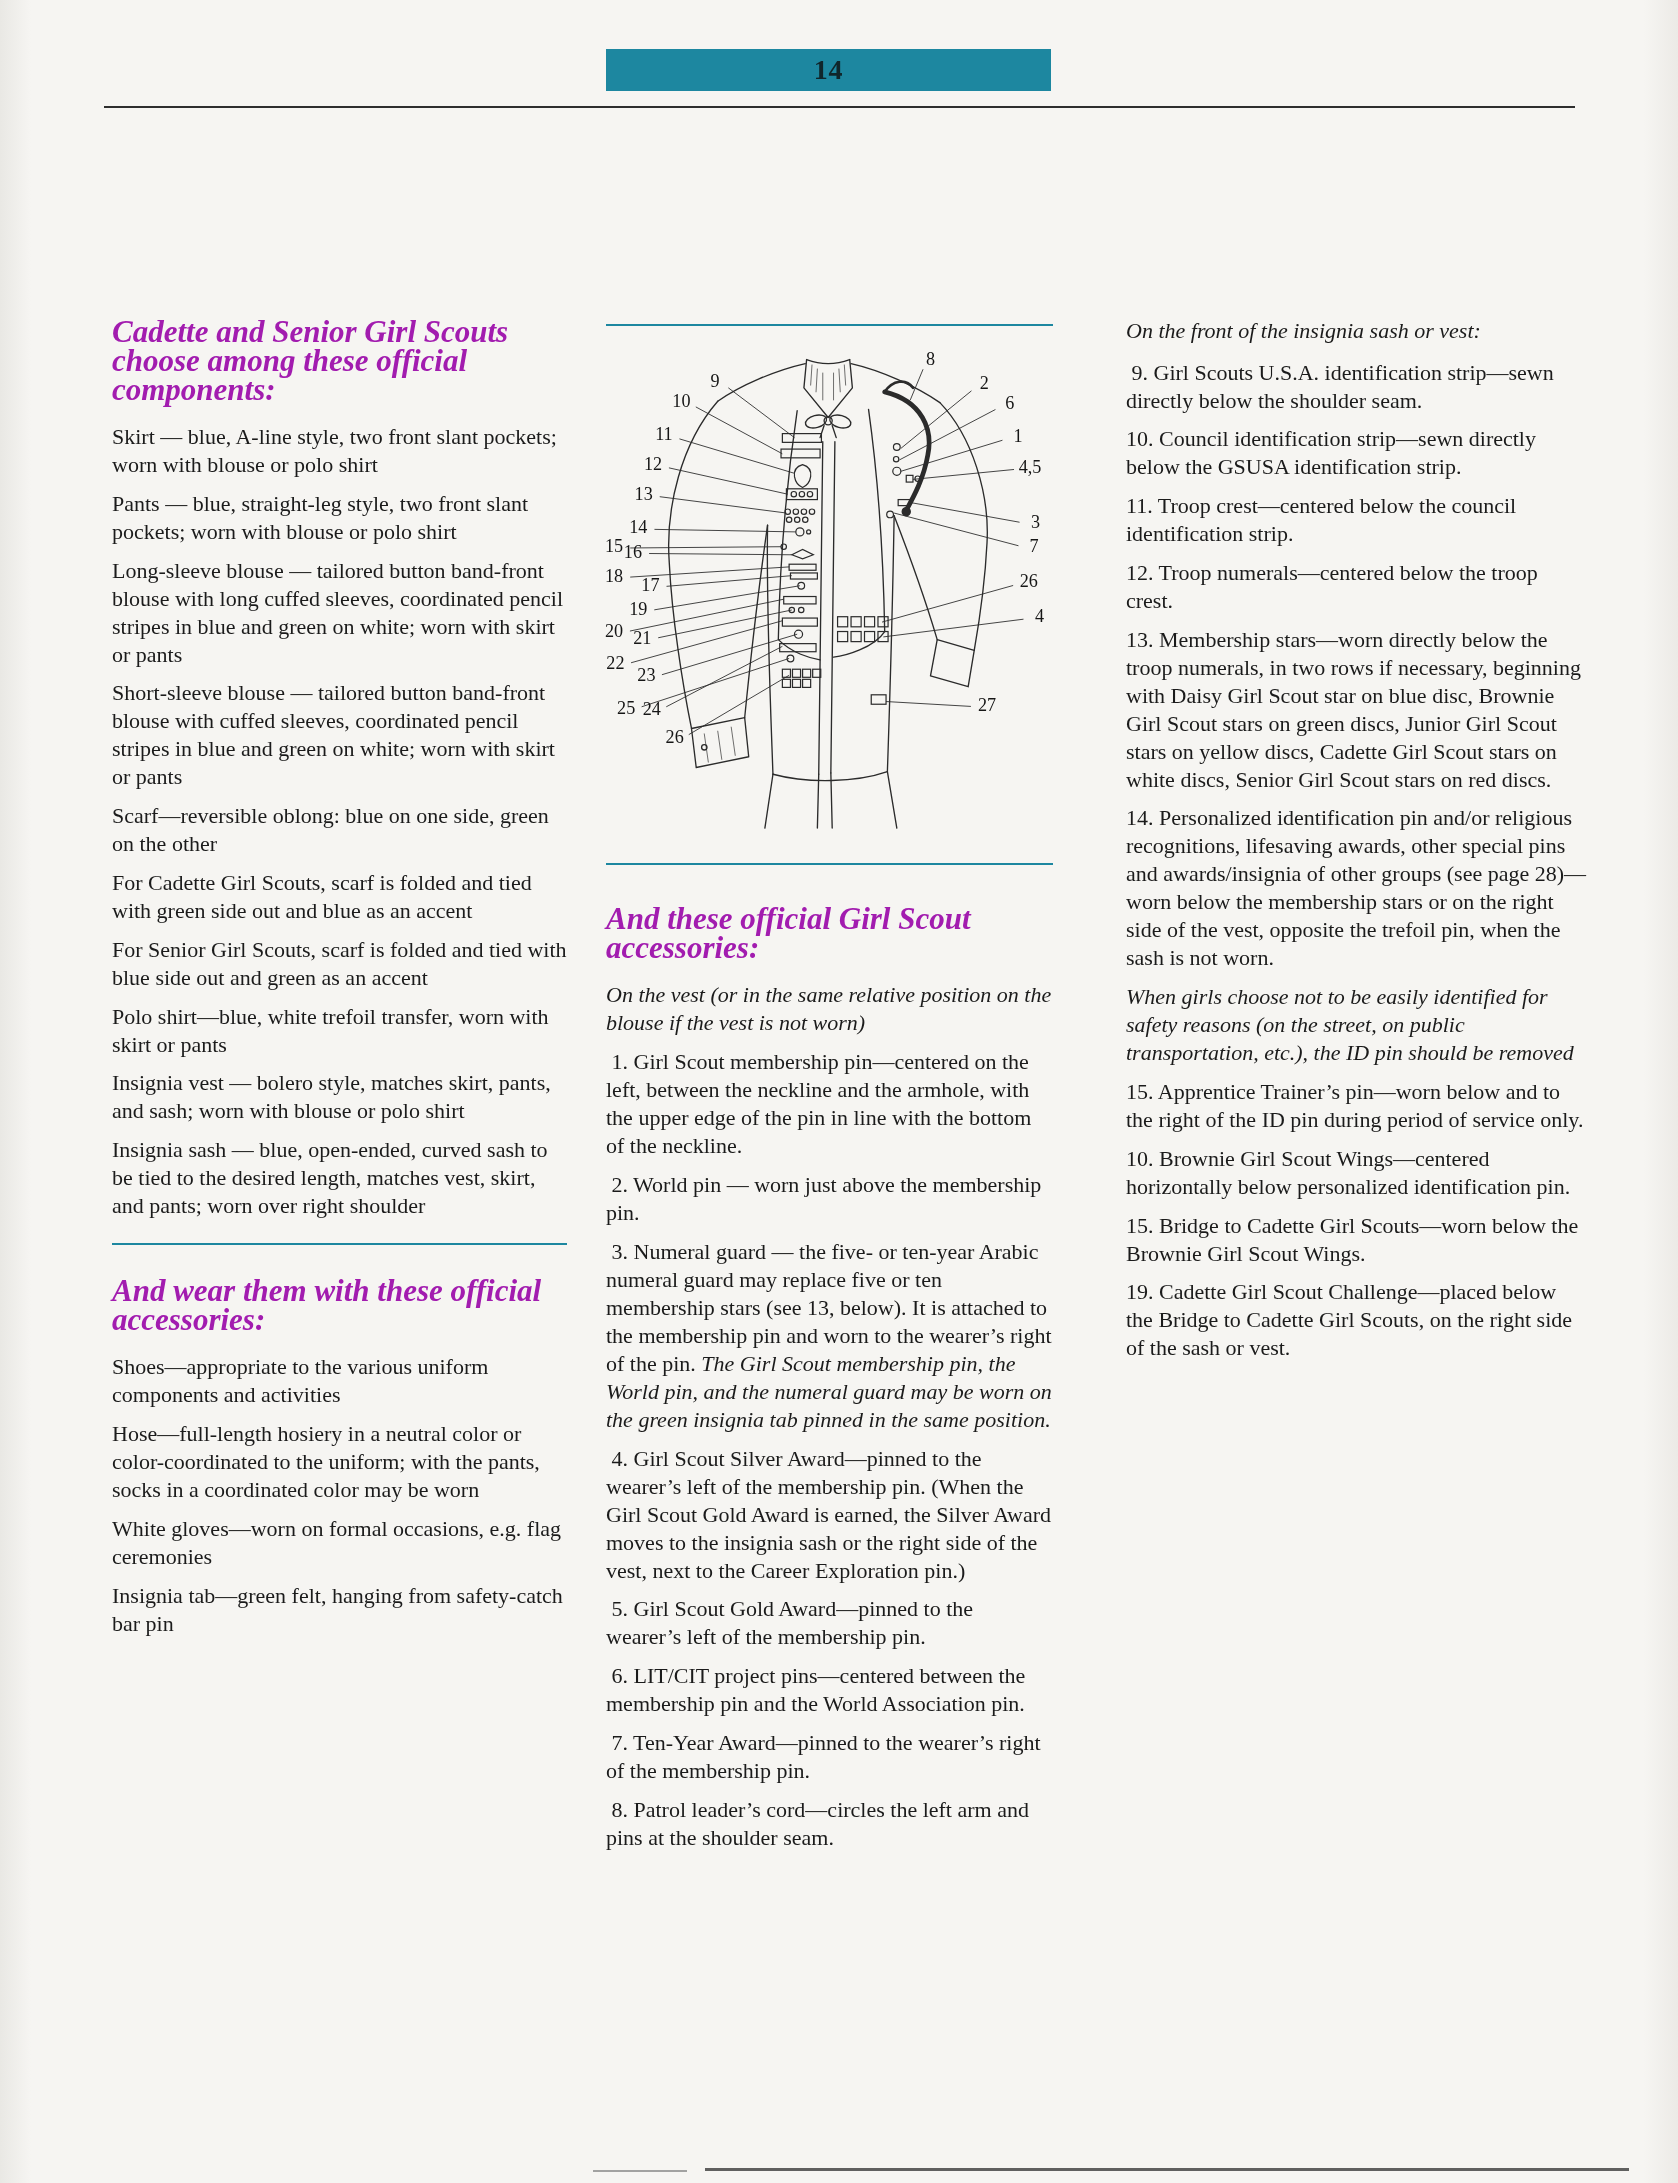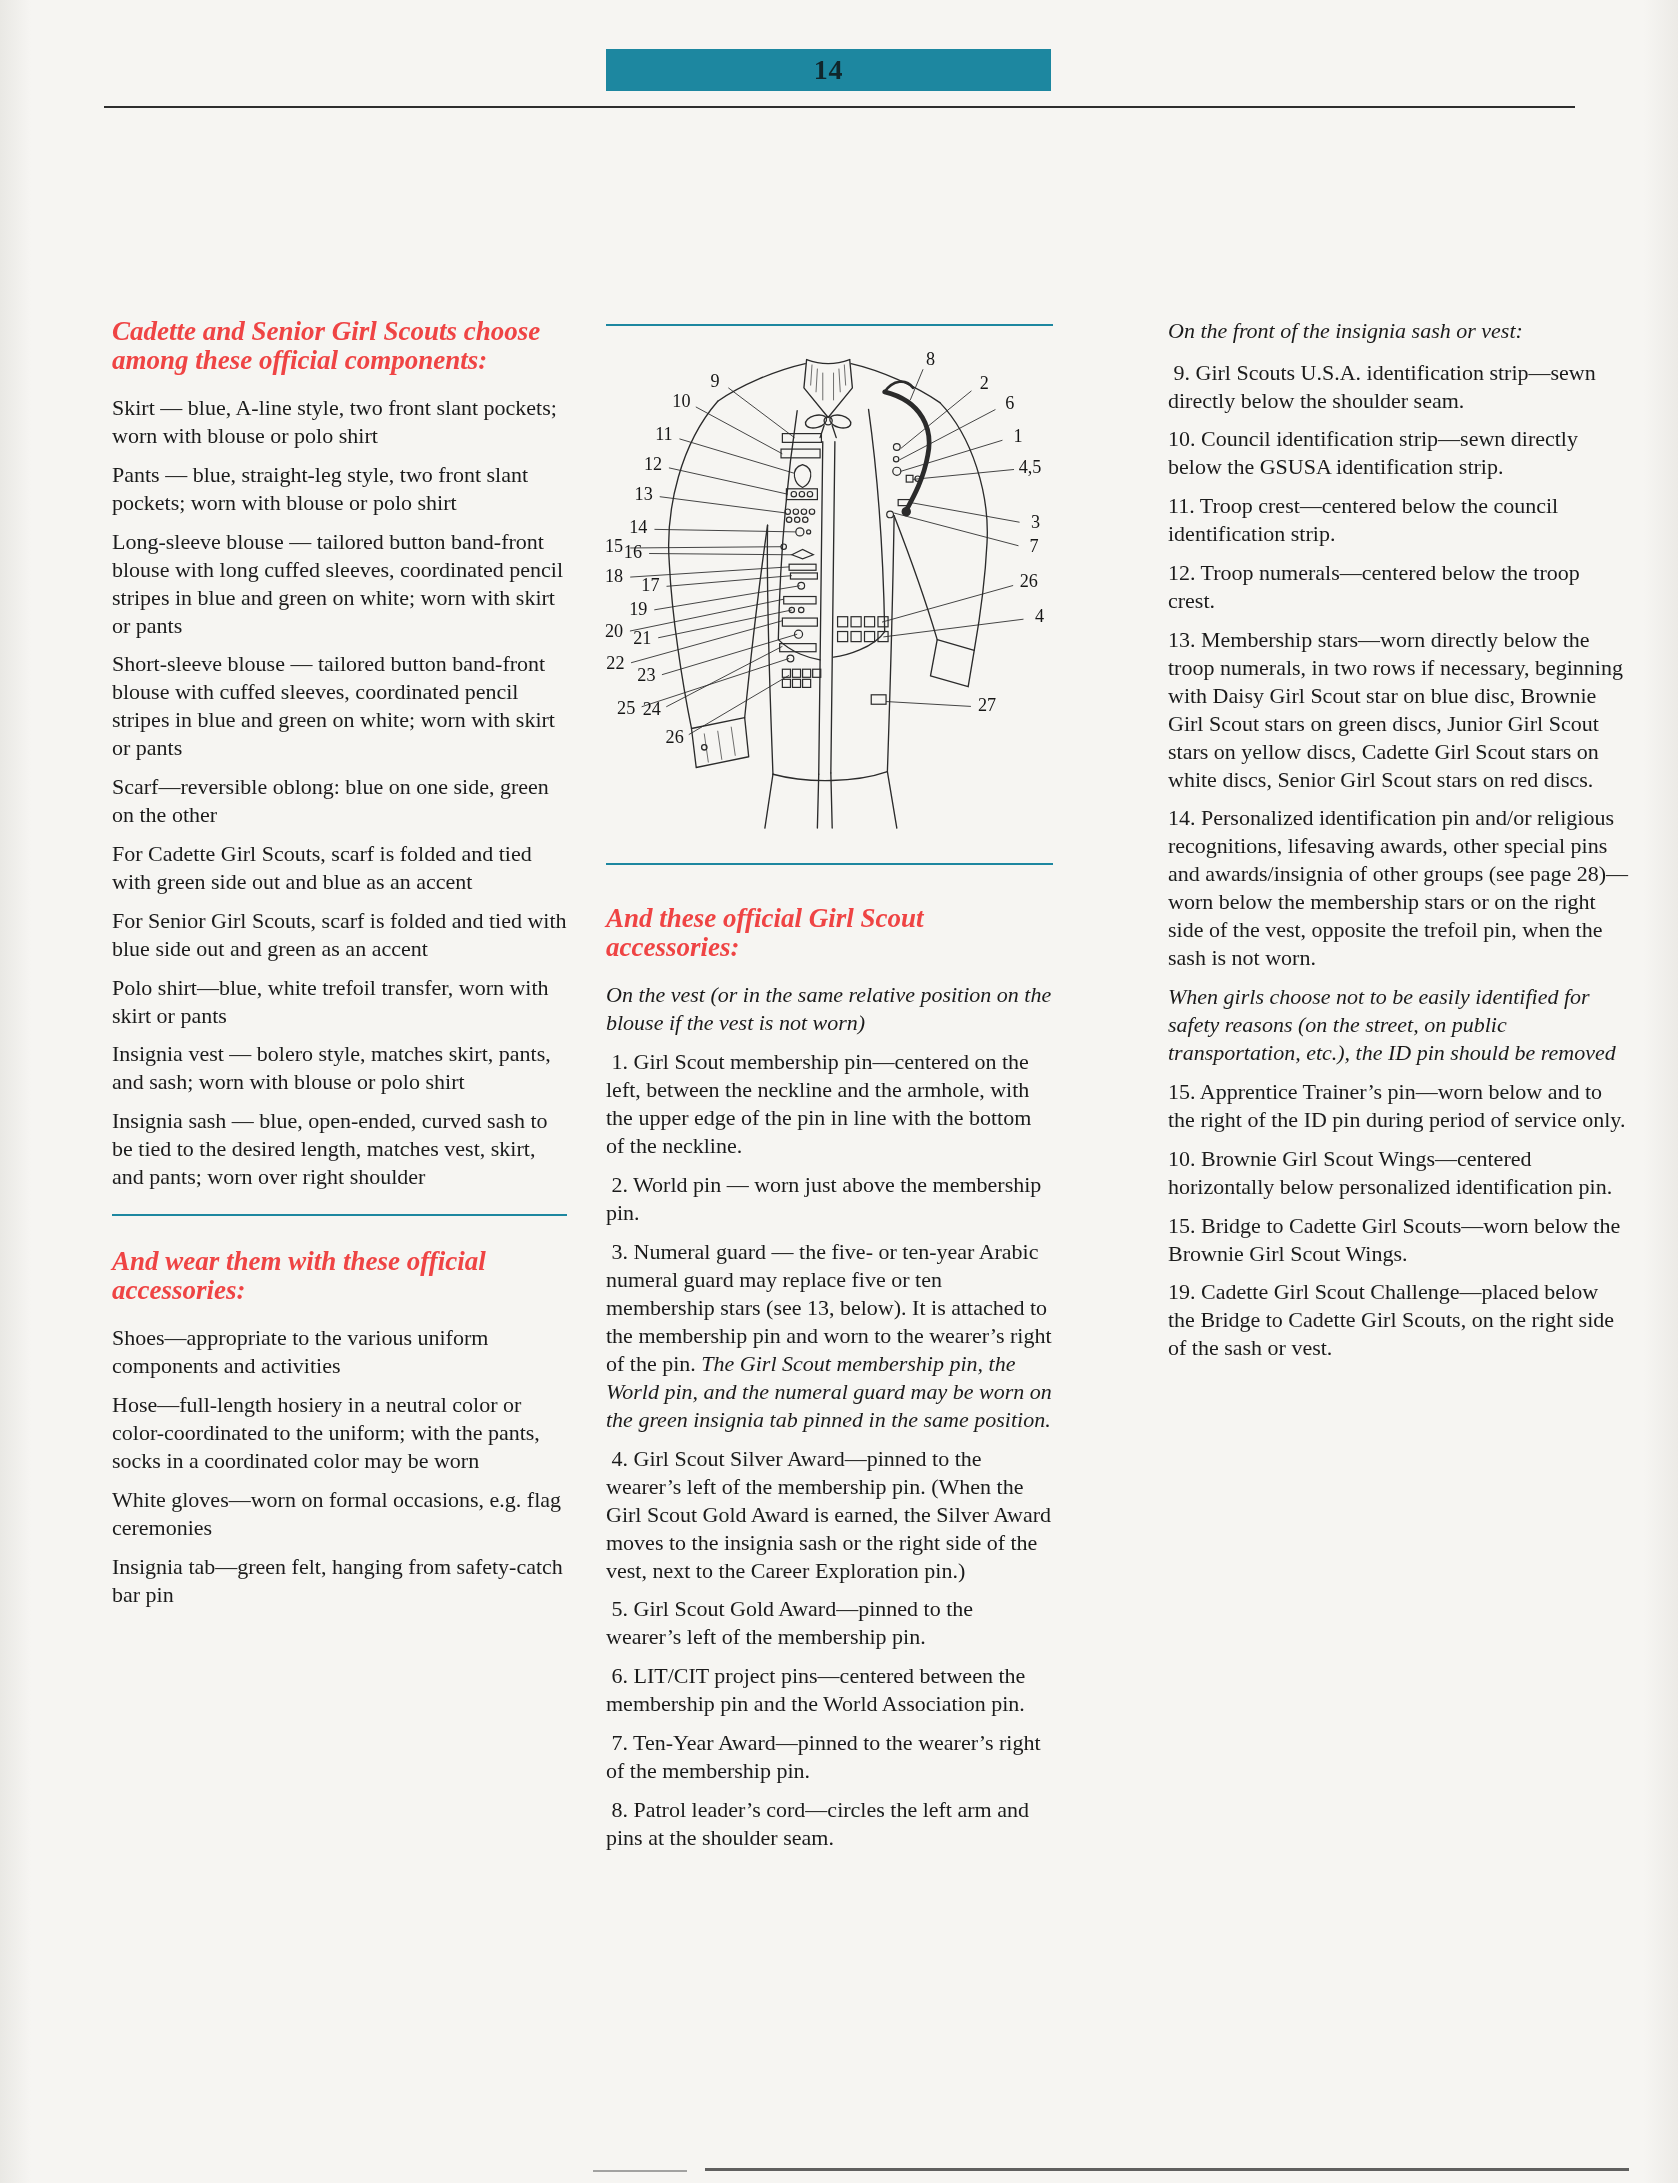--- a/index.html
+++ b/index.html
@@ -10,24 +10,24 @@
   }
   .banner{
     position:absolute;left:606px;top:49px;width:445px;height:42px;
     background:#1d87a0;display:flex;align-items:center;justify-content:center;
   }
   .banner span{font-size:28px;font-weight:bold;color:#10262b;letter-spacing:0.7px;}
   .rule-top{position:absolute;left:104px;top:106px;width:1471px;height:2px;background:#2e2e2e;}
   .col{position:absolute;top:317px;}
   .col-left{left:112px;width:455px;}
   .col-mid{left:606px;width:447px;}
-  .col-right{left:1168px;width:462px;}
+  .col-right{left:1126px;width:462px;}
   h3.head{
-    font-size:27px;line-height:29px;font-weight:bold;font-style:italic;
-    margin:0 0 19px 0;color:#ef4444;
+    font-size:31px;line-height:29px;font-weight:bold;font-style:italic;
+    margin:0 0 19px 0;color:#a21caf;
   }
   .para{
     font-size:22px;line-height:28px;margin:0 0 10.8px 0;white-space:pre-wrap;
   }
   .para.em, span.em{font-style:italic;}
   .head-it{margin-bottom:13.5px;}
   hr.teal-rule{border:0;height:2px;background:#1d87a0;margin:23px 0 31px 0;width:100%;}
   hr.teal-rule.first{margin:6.7px 0 9.4px 0;}
   hr.teal-rule.second{margin:9.4px 0 39px 0;}
   svg#uniform-svg{display:block;overflow:visible;}

